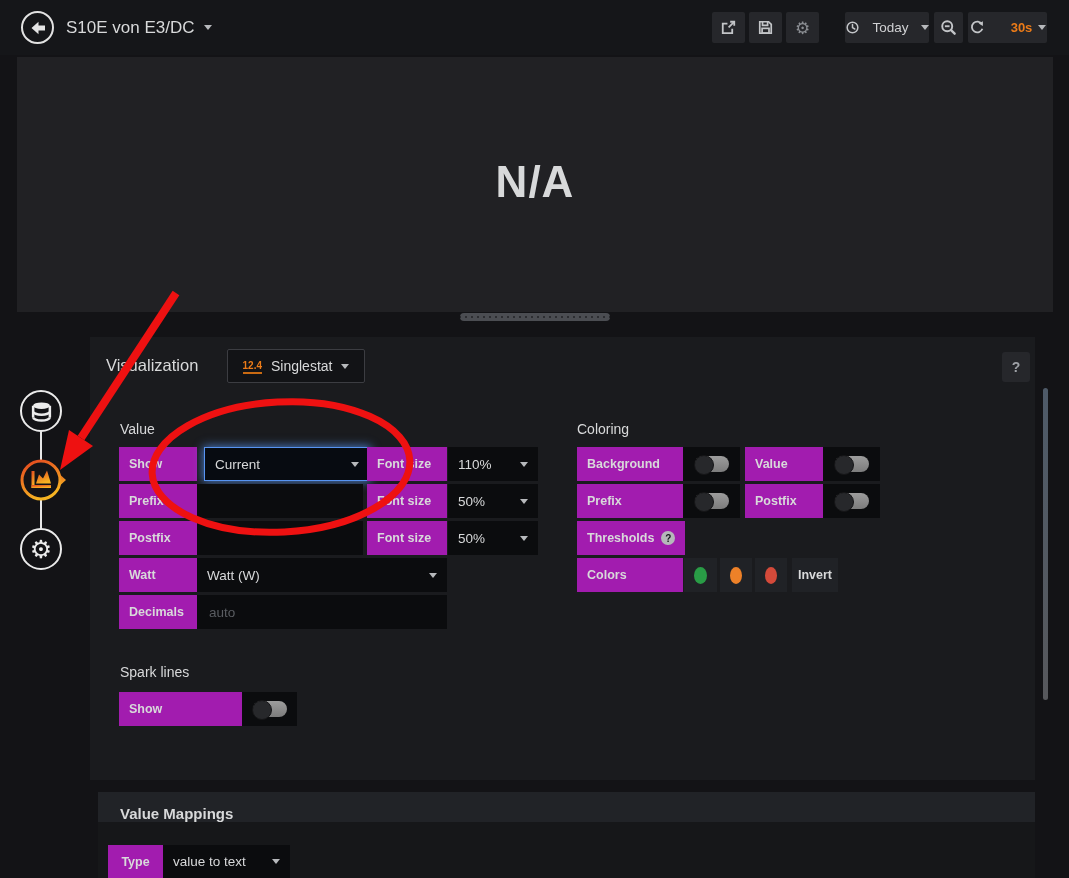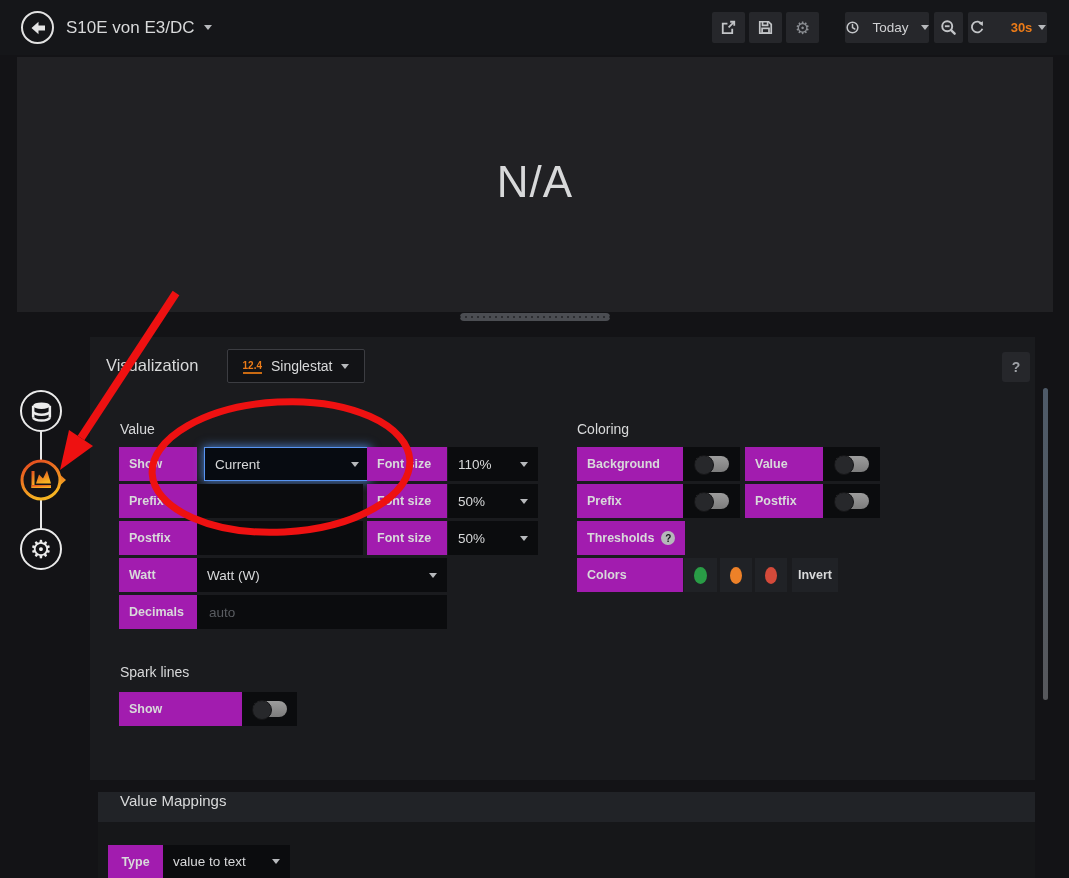--- a/index.html
+++ b/index.html
@@ -22,21 +22,21 @@
   .btn-zoomout{left:934px;width:29px;}
   .btn-refresh{left:968px;width:79px;gap:12px;}
   .btn-refresh .rseg{display:flex;align-items:center;justify-content:center;height:100%;padding:0 7px;gap:6px;}
   .caret{width:0;height:0;border-left:4px solid transparent;border-right:4px solid transparent;
          border-top:5px solid #b7b9bc;display:inline-block;}
   .refresh-label{font-size:13px;font-weight:700;}
 
   
   .panel{position:absolute;left:17px;top:57px;width:1036px;height:255px;background:#212124;}
   .panel-value{position:absolute;left:0;top:150px;width:100%;text-align:center;
-               font-size:44px;font-weight:400;color:#d8d9da;letter-spacing:1px;transform:translateY(-100%);}
+               font-size:44px;font-weight:700;color:#d8d9da;letter-spacing:1px;transform:translateY(-100%);}
   .drag-handle{position:absolute;left:460px;top:313px;width:150px;height:8px;border-radius:4px;
                background:#4b4d52;cursor:row-resize;
                background-image:radial-gradient(circle,#2c2d31 1.2px,transparent 1.4px);
                background-size:6px 8px;background-position:3px 50%;background-repeat:repeat-x;}
 
   
   .tab-connector{position:absolute;left:40px;top:411px;width:2px;height:138px;background:#e8e8e8;}
   .tab-circle{position:absolute;left:20px;width:42px;height:42px;border:2.5px solid #ebebeb;border-radius:50%;
               background:#131316;display:flex;align-items:center;justify-content:center;cursor:pointer;}
   .tab-queries{top:390px;}
@@ -68,21 +68,21 @@
   .toggle::after{content:"";position:absolute;left:-1px;top:-1px;width:18px;height:18px;border-radius:50%;
                  background:#27282b;border:1px solid #151517;}
   .swatch-cell{background:#202226;justify-content:center;cursor:pointer;}
   .swatch{width:17px;height:17px;border-radius:50%;}
   .q-circle{width:14px;height:14px;border-radius:50%;background:#b5b7ba;color:#17181b;font-size:10px;
             font-weight:700;display:inline-flex;align-items:center;justify-content:center;margin-left:7px;}
   .btn-cell{background:#202226;font-size:12.5px;font-weight:700;justify-content:center;cursor:pointer;}
 
   
   .vm-header{position:absolute;left:98px;top:792px;width:937px;height:30px;background:#212327;
-             display:flex;align-items:flex-start;padding:0 22px;font-size:15px;color:#d8d9da;}
+             display:flex;align-items:flex-end;padding:0 22px;font-size:15px;color:#d8d9da;font-weight:bold;}
   .vm-body{position:absolute;left:98px;top:822px;width:937px;height:56px;background:#161719;overflow:hidden;}
 
   .scrollbar-thumb{position:absolute;left:1043px;top:388px;width:5px;height:312px;border-radius:3px;
                    background:linear-gradient(#4e5a68,#57585c);cursor:pointer;}
 
   .annotations{position:absolute;left:0;top:0;width:1069px;height:878px;pointer-events:none;z-index:50;}
   svg{display:block;}
 </style>
 </head>
 <body>

